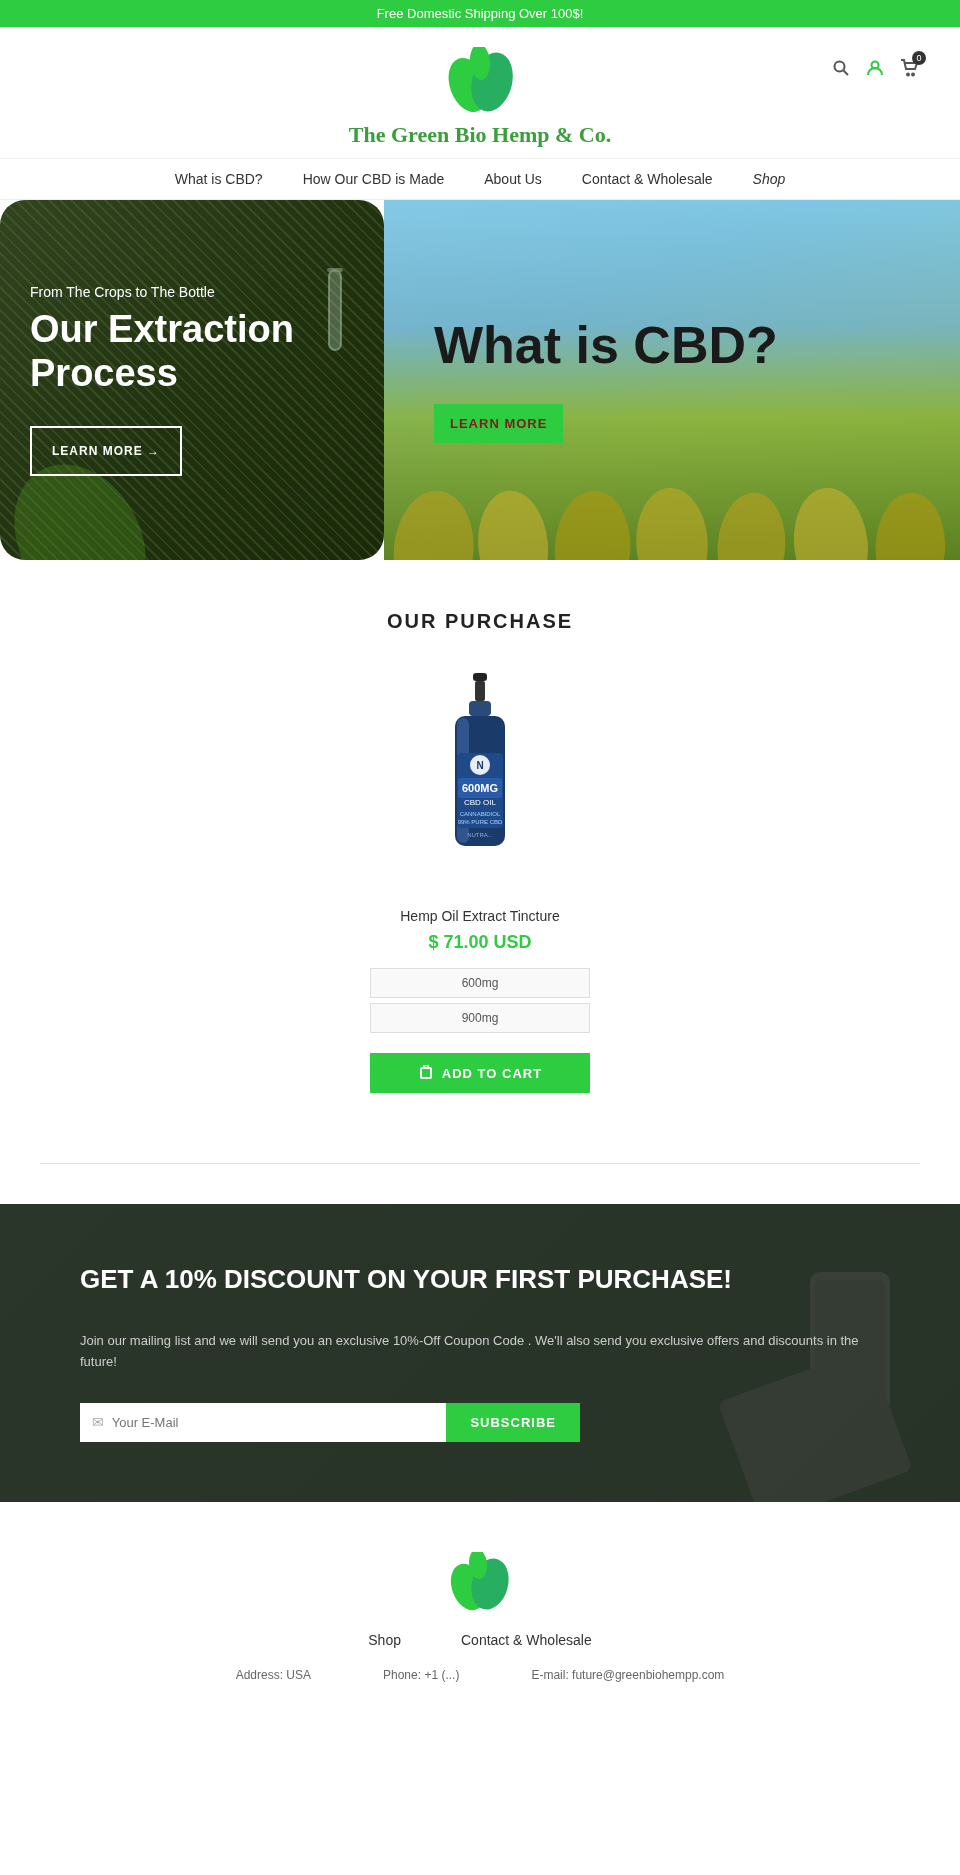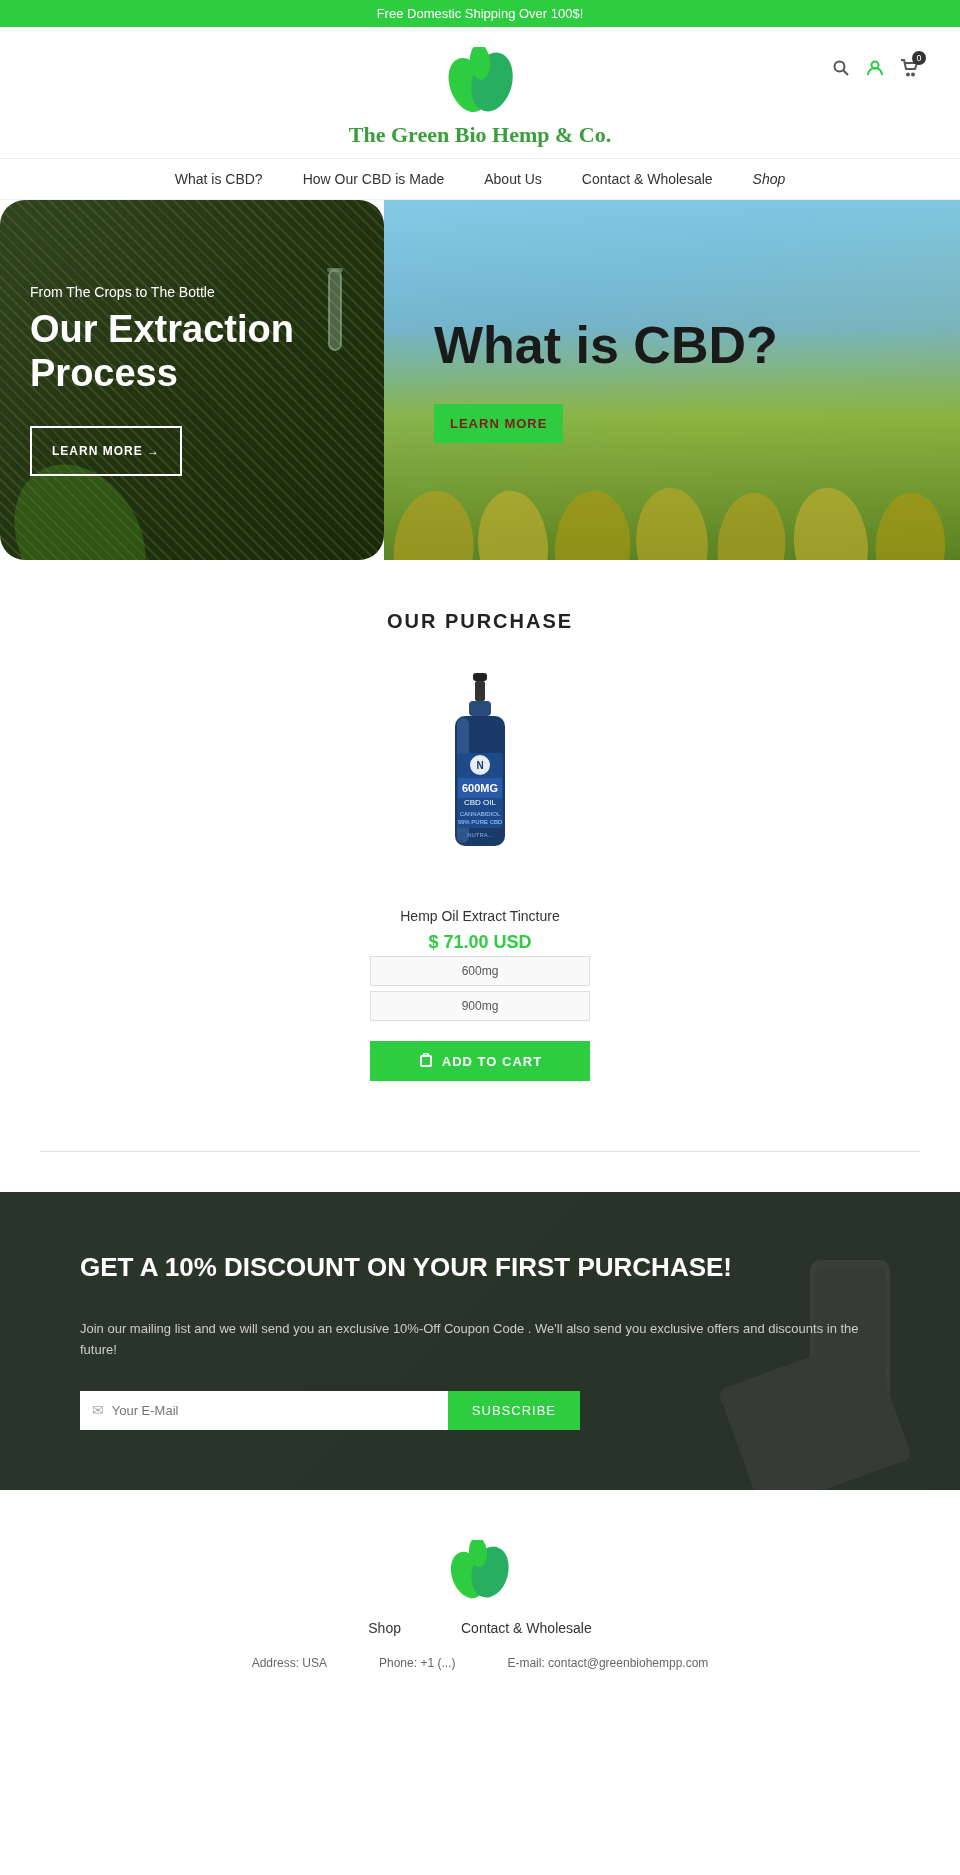--- a/index.html
+++ b/index.html
@@ -226,21 +226,21 @@
 
     .product-name {
       font-size: 14px;
       color: #333;
       margin-bottom: 8px;
     }
     .product-price {
       font-size: 18px;
       color: #2ecc40;
       font-weight: bold;
-      margin-bottom: 3px;
+      margin-bottom: 15px;
     }
     .product-variants {
       display: flex;
       flex-direction: column;
       gap: 5px;
       margin-bottom: 20px;
     }
     .variant-btn {
       display: block;
       width: 220px;
@@ -327,21 +327,21 @@
       background: transparent;
       flex: 1;
       color: #333;
     }
     .subscribe-btn {
       background: #2ecc40;
       color: white;
       border: none;
       padding: 0 24px;
       font-size: 13px;
-      font-weight: normal;
+      font-weight: bold;
       letter-spacing: 1px;
       cursor: pointer;
     }
 
     
     .footer {
       padding: 50px 20px 30px;
       display: flex;
       flex-direction: column;
       align-items: center;
@@ -357,21 +357,21 @@
       gap: 60px;
       font-size: 14px;
     }
     .footer-nav a {
       text-decoration: none;
       color: #333;
       cursor: pointer;
     }
     .footer-info {
       display: flex;
-      gap: 52px;
+      gap: 72px;
       font-size: 12px;
       color: #666;
     }
     .footer-info span {
       display: flex;
       align-items: center;
       gap: 5px;
     }
   </style>
 </head>
@@ -551,15 +551,15 @@
   </div>
 
   <div class="footer-nav">
     <a>Shop</a>
     <a>Contact &amp; Wholesale</a>
   </div>
 
   <div class="footer-info">
     <span>Address: USA</span>
     <span>Phone: +1 (...)</span>
-    <span>E-mail: contact@greenbiohempp.com</span>
+    <span>E-mail: future@greenbiohempp.com</span>
   </div>
 </div>
 
 </body></html>

